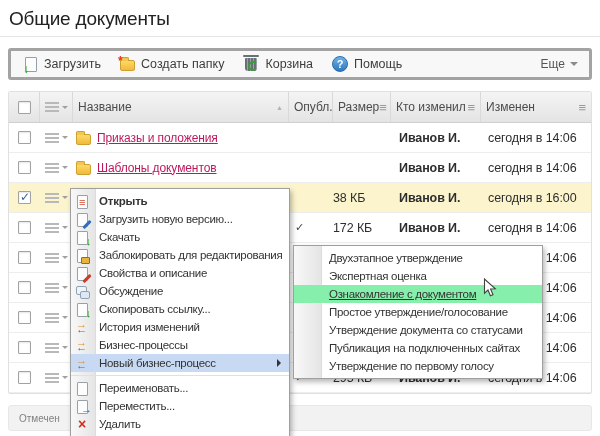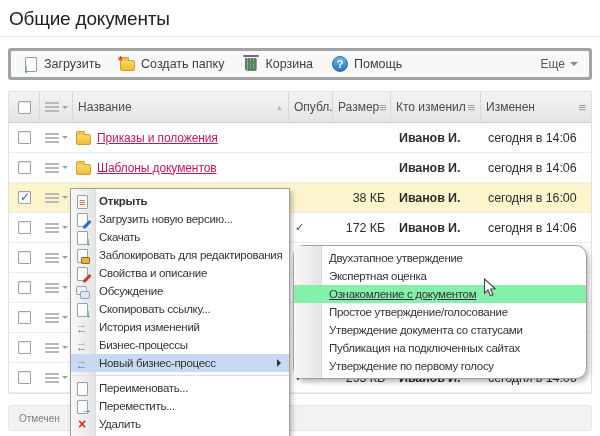--- a/index.html
+++ b/index.html
@@ -50,21 +50,21 @@
   .sort-asc { margin-left:auto; font-size:7px; color:#b3b3b3; }
   .colmenu { margin-left:auto; font-size:13px; color:#9a9a9a; line-height:1; }
 
   .tr { display:grid; grid-template-columns:31px 33px 216px 44px 58px 90px 110px; height:30px;
     border-bottom:1px solid #ededed; background:#fff; align-items:center; }
   .tr.sel { background:#fbf4cd; }
   .td { font-size:12.5px; color:#2e2e2e; letter-spacing:-0.1px; white-space:nowrap; overflow:hidden; }
   .c-check { display:flex; justify-content:center; }
   .c-name { display:flex; align-items:center; gap:6px; padding-left:3px; }
   .c-pub { padding-left:6px; font-size:11px; color:#444; }
-  .c-size { text-align:right; padding-right:6px; }
+  .c-size { text-align:left; padding-right:6px; }
   .c-who { padding-left:8px;font-weight:bold; }
   .c-when { padding-left:7px; }
   .flink { color:#be185d; text-decoration:underline; font-size:12px; cursor:pointer; }
 
   .cb { width:13px; height:13px; border:1px solid #a2a2a2; border-radius:1px; background:#fff;
     box-shadow:inset 0 1px 2px rgba(0,0,0,.1); position:relative; }
   .cb.checked::after { content:'✓'; position:absolute; left:1px; top:-2px; color:#2b5ea7;
     font-size:12px; font-weight:bold; }
   .hamb-wrap { display:flex; align-items:center; gap:3px; justify-content:center; cursor:pointer; }
   .hamb { width:14px; height:10px;
@@ -83,21 +83,21 @@
   .ctx { left:70px; top:180px; width:220px; }
   .mi { position:relative; z-index:1; height:18px; display:flex; align-items:center; padding:0 6px 0 4px;
     font-size:11.5px; letter-spacing:-0.3px; color:#333; cursor:pointer; }
   .mi .lab { margin-left:9px; white-space:nowrap; }
   .mi.b .lab { font-weight:bold; letter-spacing:-0.2px; }
   .mi.hl { background:#c8daf3; }
   .msep { position:relative; z-index:1; height:1px; background:#e0e0e0; margin:3px 0; }
   .sub-arr { position:absolute; right:4px; top:5px; width:0; height:0;
     border:4px solid transparent; border-left-color:#333; }
 
-  .submenu { left:293px; top:237px; width:294px;border-radius:11px; }
+  .submenu { left:293px; top:237px; width:250px; }
   .submenu::before { width:27px; }
   .smi { position:relative; z-index:1; height:18px; line-height:18px; padding-left:35px;
     font-size:11.5px; letter-spacing:-0.3px; color:#333; white-space:nowrap; cursor:pointer; }
   .smi.hl { background:#86efac;text-decoration:underline; }
 
   
   .ic { position:relative; width:15px; height:15px; flex:0 0 15px; }
   .ic.doc::before { content:''; position:absolute; left:2px; top:1px; width:9px; height:12px;
     background:#fdfdfd; border:1px solid #98a0a8; border-radius:1px; }
   .ic::after { position:absolute; line-height:1; font-weight:bold; }

